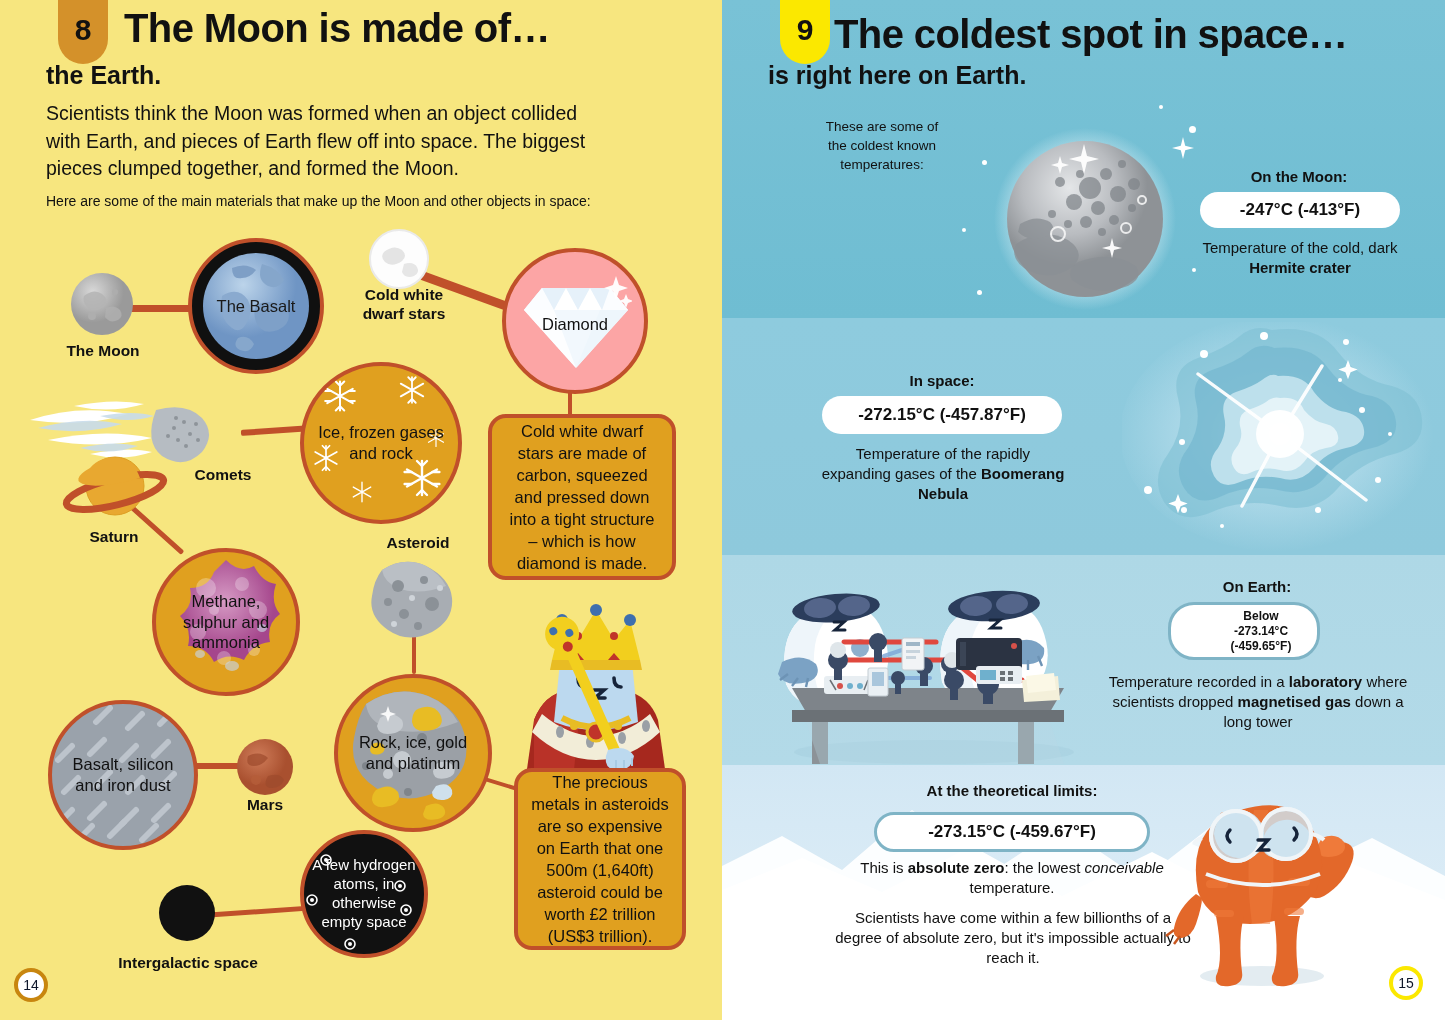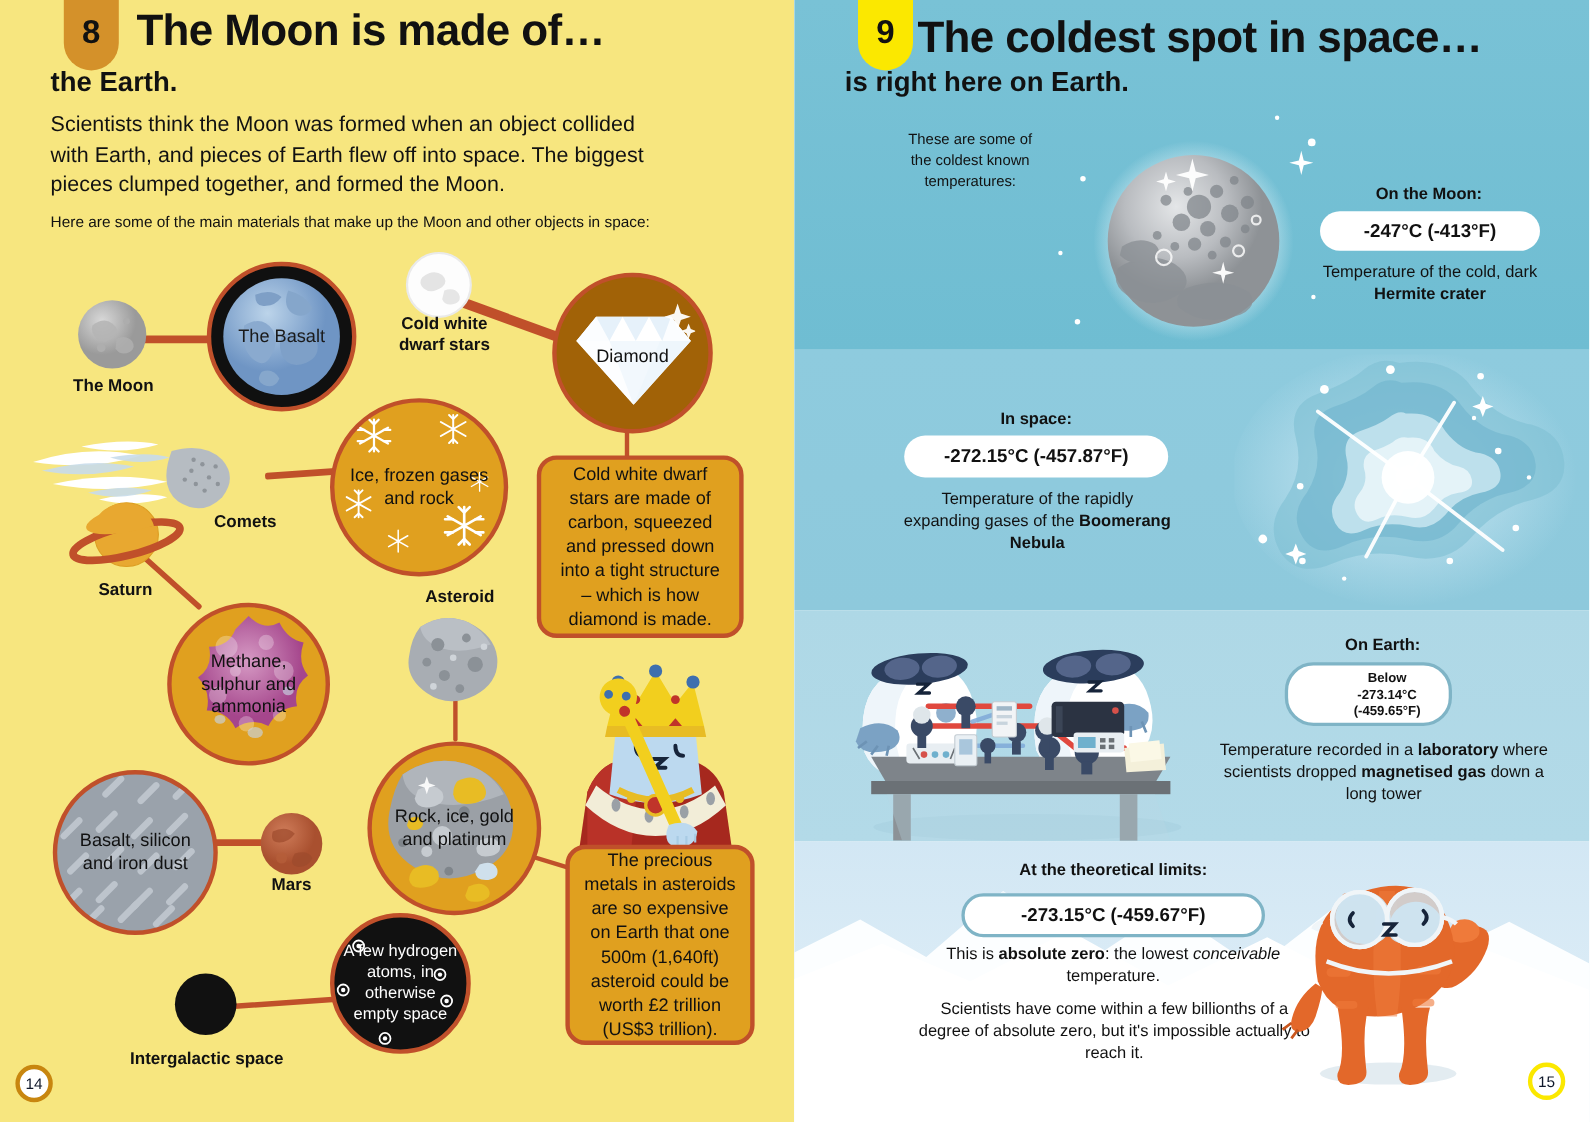--- a/index.html
+++ b/index.html
@@ -137,21 +137,21 @@
     <div class="ill" style="left:368px;top:228px;width:62px;height:62px;">
       <svg width="62" height="62" viewBox="0 0 62 62">
         <circle cx="31" cy="31" r="29" fill="#fdfdfd"></circle>
         <circle cx="31" cy="31" r="29" fill="none" stroke="#eaeaea" stroke-width="2"></circle>
         <path d="M16 24 q10 -8 18 -2 q6 6 0 11 q-10 7 -17 1 q-5 -5 -1 -10z" fill="#d8d8d8" opacity=".7"></path>
         <path d="M36 36 q9 -3 13 3 q3 6 -3 9 q-9 3 -12 -4z" fill="#dcdcdc" opacity=".7"></path>
       </svg>
     </div>
     <div class="label" style="left:352px;top:286px;width:104px;">Cold white dwarf stars</div>
 
-    <div class="bubble bub-border" style="left:502px;top:248px;width:146px;height:146px;background:#a16207;">
+    <div class="bubble bub-border" style="left:502px;top:248px;width:146px;height:146px;background:#fca5a5;">
       <svg style="position:absolute;left:14px;top:22px;" width="112" height="100" viewBox="0 0 112 100">
         <path d="M22 14 L90 14 L108 36 L56 94 L4 36 Z" fill="#f2f8fd"></path>
         <path d="M22 14 L90 14 L108 36 L4 36 Z" fill="#e6f1fa"></path>
         <path d="M22 14 L34 36 L4 36 Z" fill="#fbfdff"></path>
         <path d="M34 36 L46 14 L58 36 Z" fill="#ffffff"></path>
         <path d="M58 36 L70 14 L82 36 Z" fill="#ffffff"></path>
         <path d="M82 36 L90 14 L108 36 Z" fill="#fbfdff"></path>
         <path d="M4 36 L56 94 L34 36 Z" fill="#fdfeff"></path>
         <path d="M108 36 L56 94 L80 36 Z" fill="#eef6fc"></path>
         <g fill="#fff" opacity=".95">

